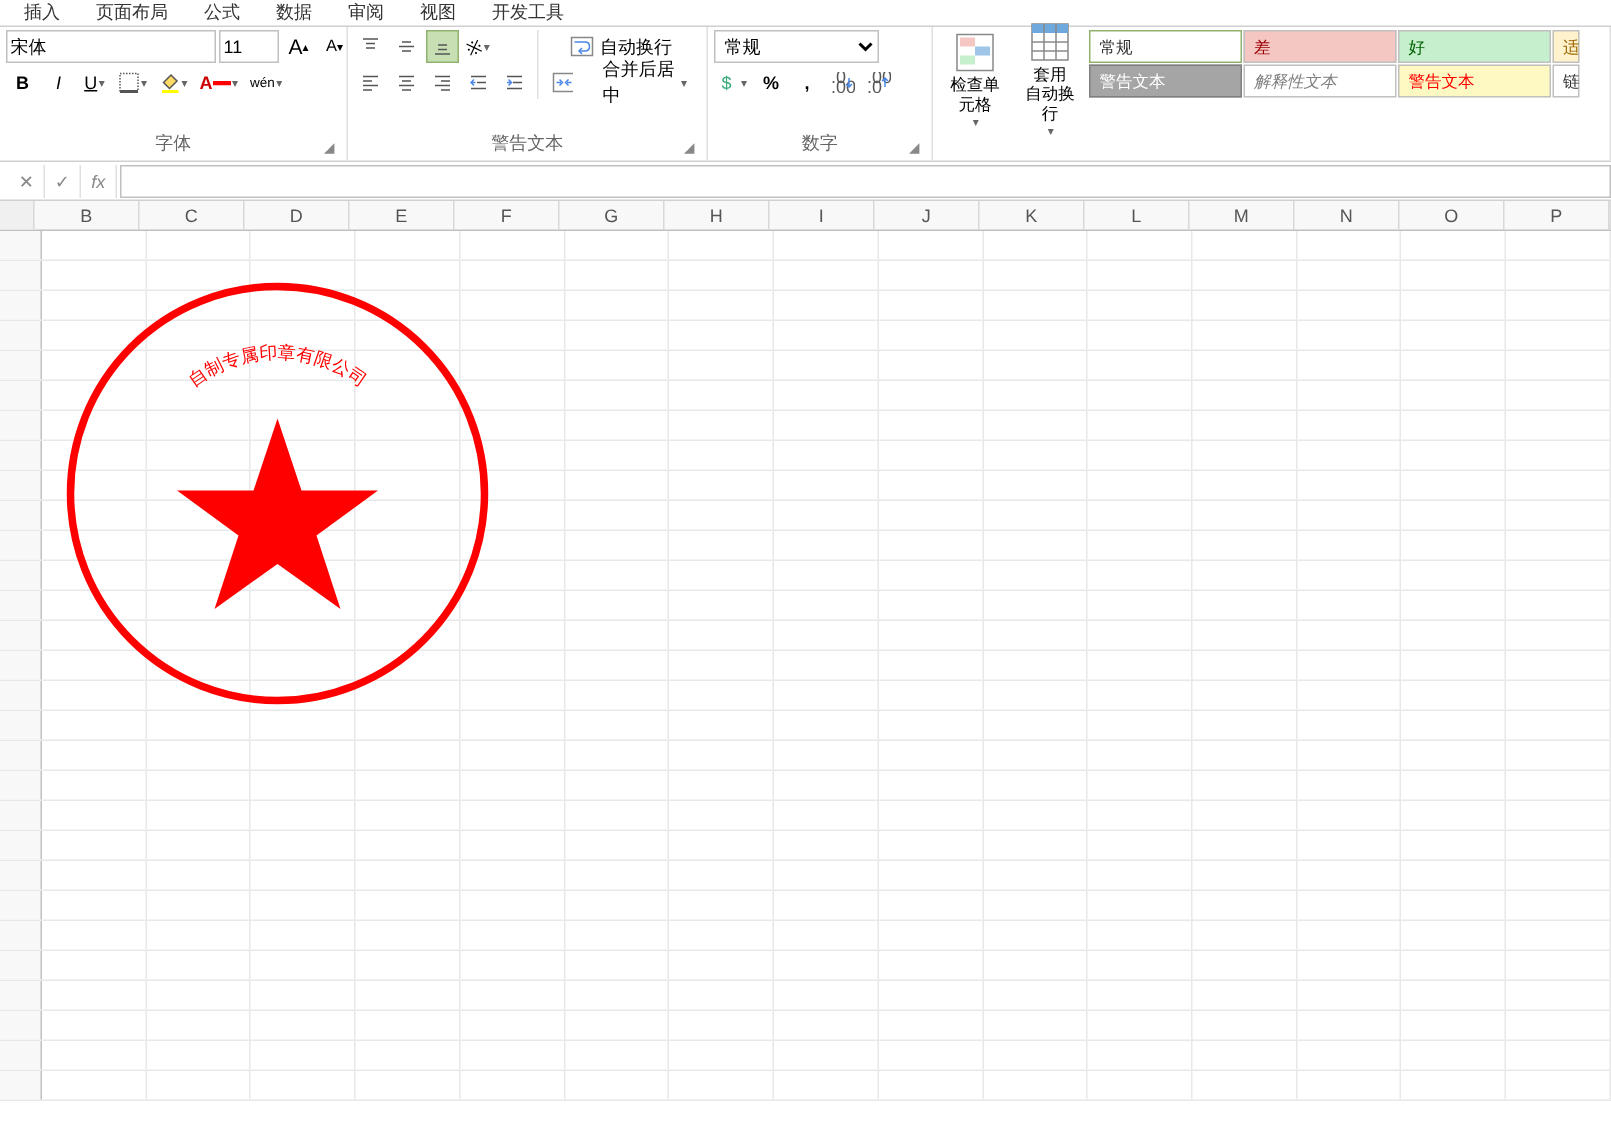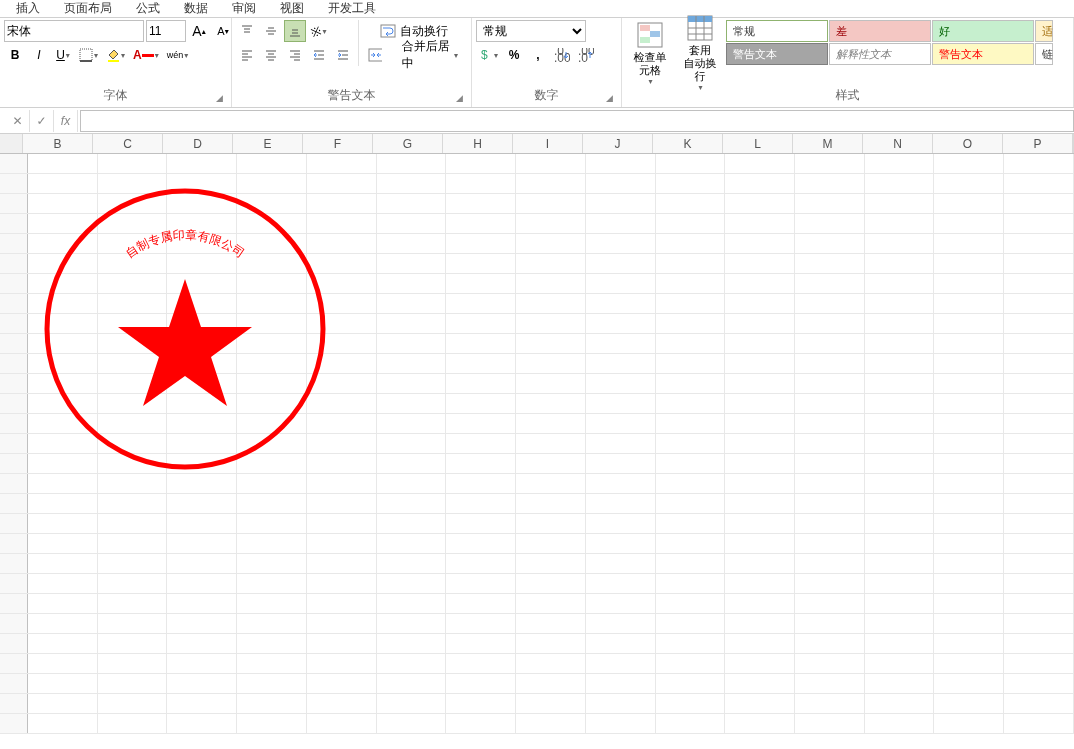--- a/index.html
+++ b/index.html
@@ -288,21 +288,20 @@
             <div class="style-cell" style="background: rgb(255, 242, 204); color: rgb(156, 101, 0); border-color: rgb(192, 192, 192); width: 18px;">适</div>
           </div>
           <div class="style-row">
             <div class="style-cell" style="background: rgb(165, 165, 165); color: rgb(255, 255, 255); border-color: rgb(127, 127, 127);">警告文本</div>
             <div class="style-cell" style="background: rgb(255, 255, 255); color: rgb(127, 127, 127); border-color: rgb(192, 192, 192); font-style: italic;">解释性文本</div>
             <div class="style-cell" style="background: #fef9c3; color: rgb(255, 0, 0); border-color: rgb(192, 192, 192);">警告文本</div>
             <div class="style-cell" style="background: rgb(255, 255, 255); color: rgb(51, 51, 51); border-color: rgb(192, 192, 192); width: 18px;">链</div>
           </div>
         </div>
     </div>
-    <div class="group-label"><span>样式</span></div>
   </div>
 
 </div>
 
 <div class="fxbar">
   <div class="namebox"></div>
   <div class="fx-btn">✕</div>
   <div class="fx-btn">✓</div>
   <div class="fx-btn">
       <i>fx</i>

